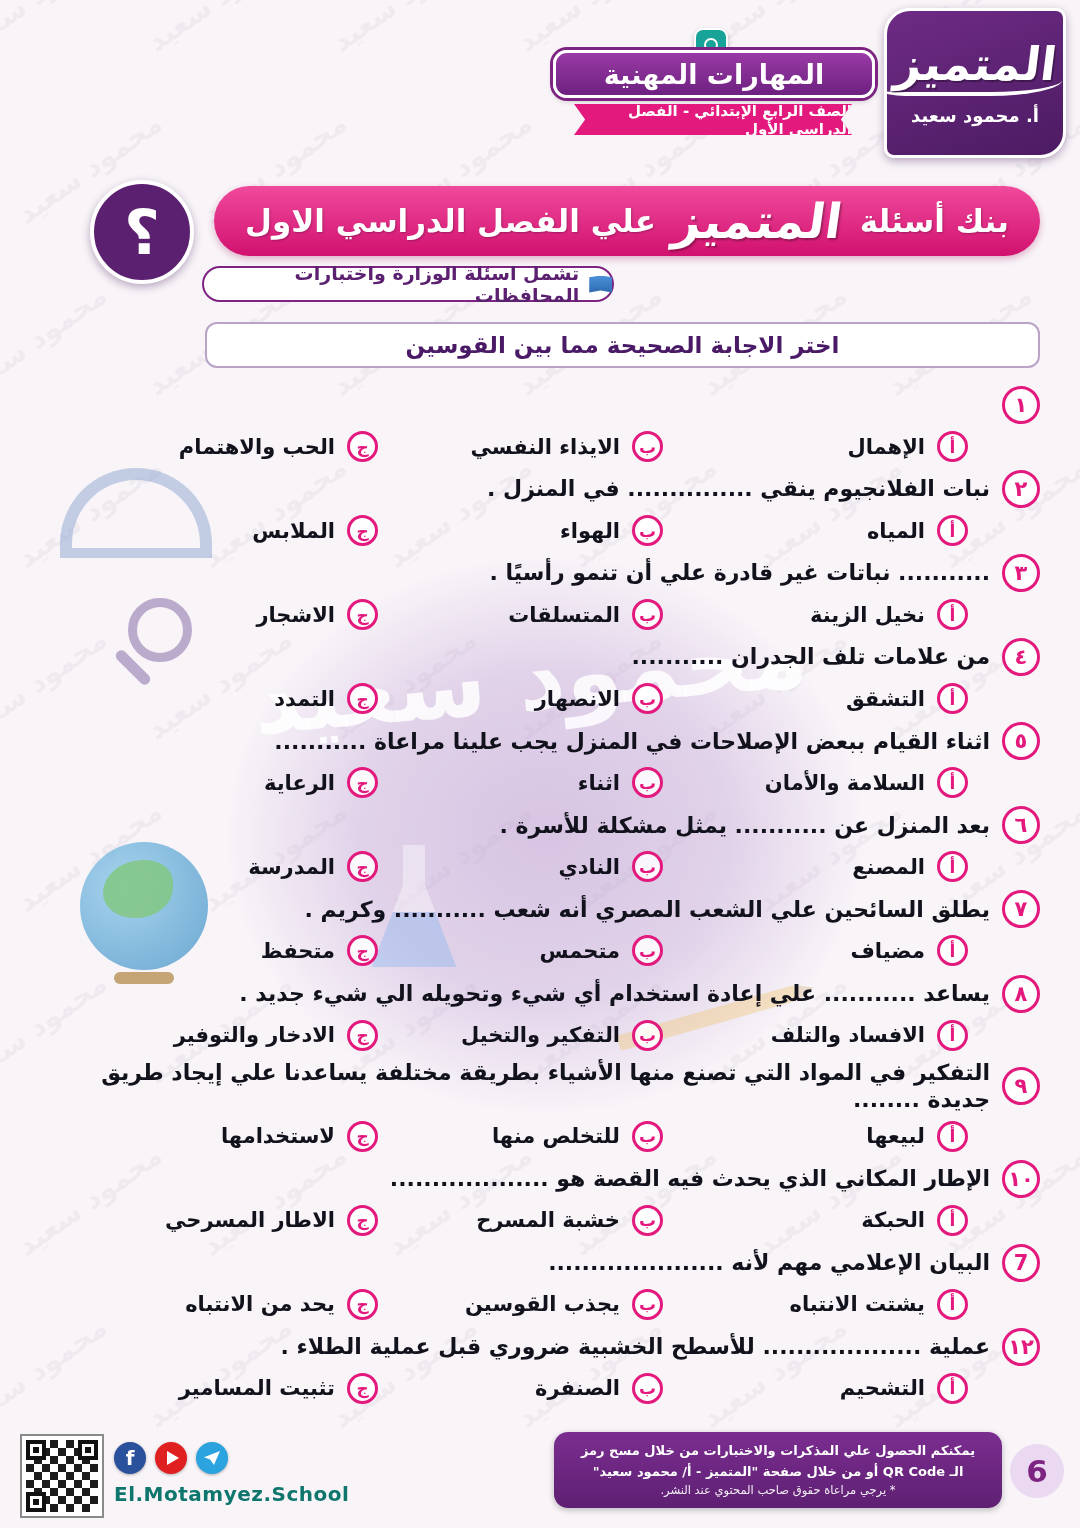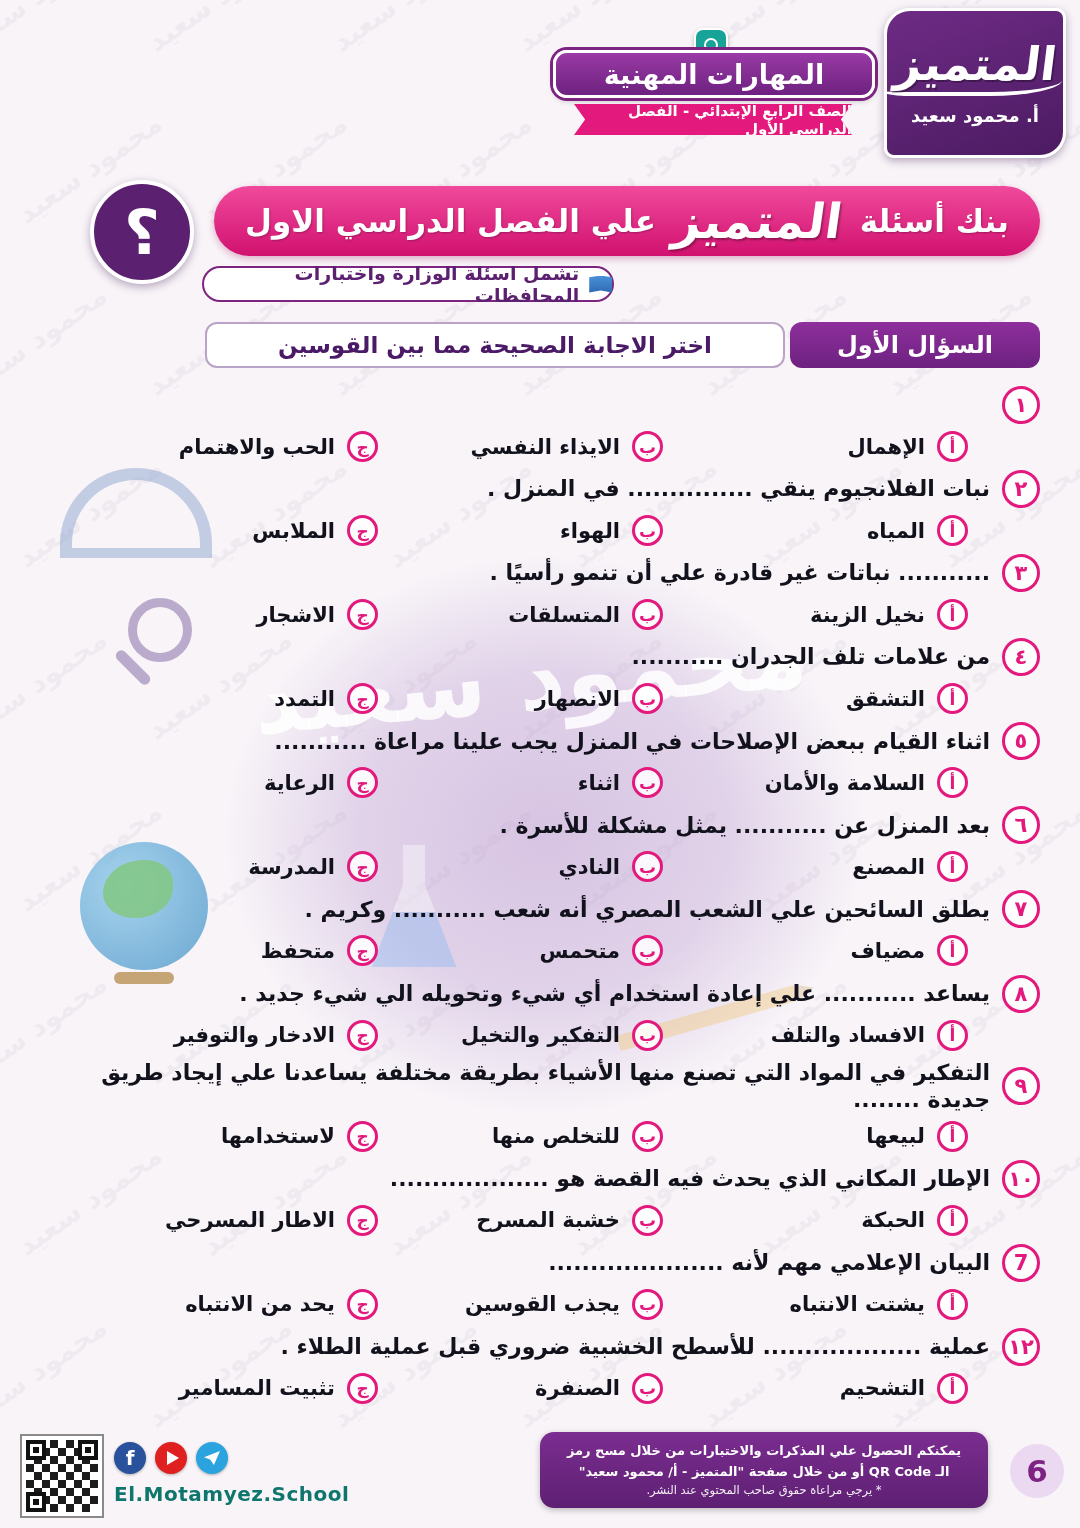--- a/index.html
+++ b/index.html
@@ -125,21 +125,21 @@
           display:flex; align-items:center; justify-content:center; color:#fff;
           font-weight:bold; box-shadow:0 1px 3px rgba(0,0,0,.3); }
   .soc.fb { background:#29519c; font-size:20px; }
   .soc.yt { background:#e02020; }
   .soc.yt::after { content:""; border-top:7px solid transparent; border-bottom:7px solid transparent;
           border-left:12px solid #fff; margin-left:3px; }
   .soc.tg { background:#2aa3df; }
   .soc.tg::after { content:""; width:16px; height:14px; background:#fff;
           clip-path:polygon(0 45%,100% 0,62% 100%,38% 60%); }
   .social-label { font-size:20px; font-weight:bold; color:#0f766e; letter-spacing:.5px; }
-  .footer-bar { position:absolute; right:92px; bottom:20px; width:448px; z-index:2;
+  .footer-bar { position:absolute; right:78px; bottom:20px; width:448px; z-index:2;
           background:linear-gradient(180deg,#7b2d90,#5e2073); border-radius:14px;
           padding:9px 16px; color:#fff; text-align:center; box-shadow:0 2px 6px rgba(0,0,0,.25); }
   .footer-line { font-size:13px; font-weight:bold; line-height:1.55; }
   .footer-note { font-size:11.5px; opacity:.92; line-height:1.5; }
   .page-number { position:absolute; right:16px; bottom:30px; width:54px; height:54px; z-index:2;
           background:#ead9f0; border-radius:50%; color:#7d2482; font-size:31px; font-weight:bold;
           display:flex; align-items:center; justify-content:center; }
 </style>
 </head>
 <body>
@@ -223,21 +223,20 @@
     <span class="title-pre">بنك أسئلة</span>
     <span class="title-script">المتميز</span>
     <span class="title-post">علي الفصل الدراسي الاول</span>
   </div>
   <div class="subtitle-pill">
     <span class="book-icon"></span>
     <span>تشمل اسئلة الوزارة واختبارات المحافظات</span>
   </div>
 
   <div class="section-row">
-    <div class="section-label">السؤال الأول</div>
     <div class="section-instruction">اختر الاجابة الصحيحة مما بين القوسين</div>
   </div>
 
   <div class="questions">
       <div class="q-block">
         <div class="q-line">
           <span class="q-num">١</span>
         </div>
         <div class="q-options">
           <div class="option">

